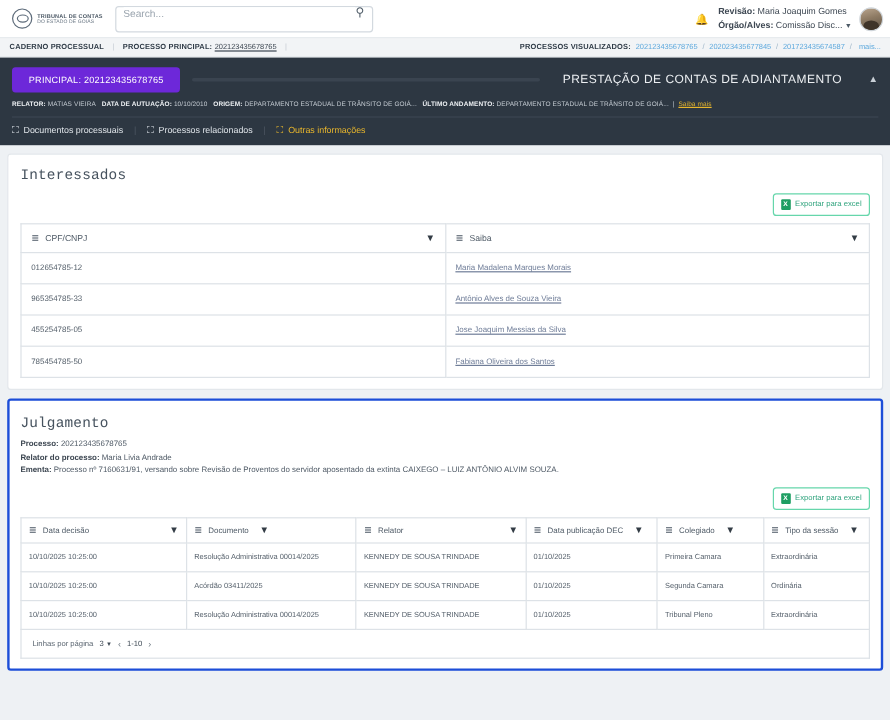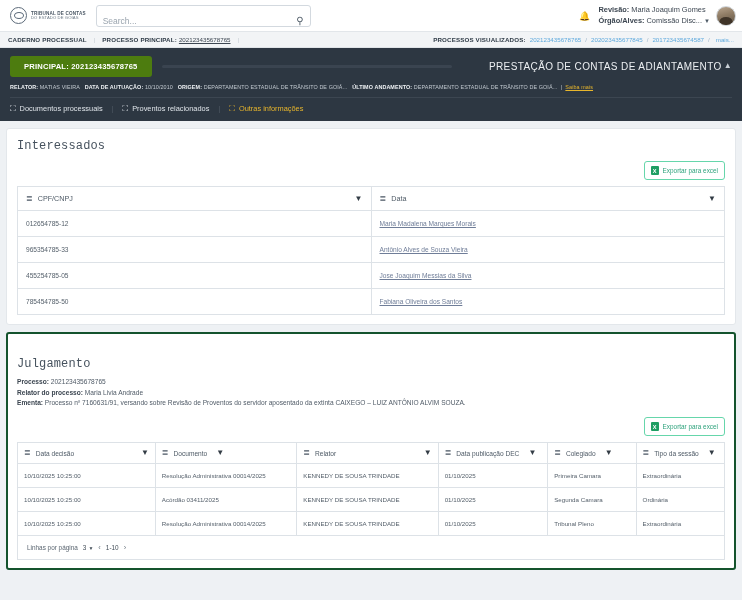--- a/index.html
+++ b/index.html
@@ -28,21 +28,21 @@
     content: ""; width: 8px; height: 5px; border-radius: 50%;
     border: 1.4px solid #5d6b7a;
   }
   .logo-text { line-height: 1.12; }
   .logo-text div:first-child { font-size: 4.6px; font-weight: bold; color: #4a5764; letter-spacing: .18px; }
   .logo-text div:last-child  { font-size: 4.2px; color: #6a7784; letter-spacing: .1px; }
 
   .search-wrap {
     flex: 0 0 215px; height: 22px; margin-left: 4px;
     border: 1px solid #d3d9df; border-radius: 3px;
-    display: flex; align-items: flex-end; padding: 0 6px;
+    display: flex; align-items: flex-start; padding: 0 6px;
     background: #fff;
   }
   .search-wrap input {
     border: none; outline: none; flex: 1;
     font-size: 8.5px; color: #55606b;
     font-family: "Liberation Sans", sans-serif;
   }
   .search-wrap input::placeholder { color: #9aa4ae; }
   .search-ico { color: #4d5a66; font-size: 10px; line-height: 1; }
 
@@ -78,31 +78,31 @@
   .proc-sep { color: #9fb6c8; }
   .mais-link { color: #5ea9dd; margin-left: 6px; }
 
   
   .dark {
     background: #2d3742; color: #e6e9ec;
     padding: 8px 10px 0 10px;
   }
   .dark-row1 { display: flex; align-items: center; }
   .pill-principal {
-    background: #4d7c0f; color: #fff;
-    font-size: 7.6px; font-weight: bold; letter-spacing: .2px;
+    background: #6d28d9; color: #fff;
+    font-size: 7.6px; font-weight: normal; letter-spacing: .2px;
     padding: 6px 14px; border-radius: 3px;
   }
   .dark-bar {
     flex: 1; height: 3px; background: #3a4450;
     margin: 0 10px; border-radius: 2px; max-width: 290px;
   }
   .dark-title {
     margin-left: auto; font-size: 10px; letter-spacing: .4px;
-    color: #eceff2; display: flex; align-items: flex-start; gap: 2px;
+    color: #eceff2; display: flex; align-items: flex-start; gap: 22px;
   }
   .chev-up { font-size: 8px; color: #c9d0d7; }
 
   .dark-meta {
     font-size: 5.4px; color: #c2c9d0; letter-spacing: .1px;
     padding: 7px 0 7px 0; white-space: nowrap; overflow: hidden;
   }
   .dark-meta b { color: #eef1f4; font-weight: bold; }
   .saiba { color: #e8b62c; text-decoration: underline; }
 
@@ -116,21 +116,21 @@
   .dtab .ext { font-size: 8px; line-height: 1; }
   .dtab-sep { color: #4e5863; padding-right: 9px; }
 
   
   .page { padding: 7px 6px 0 6px; }
   .card {
     background: #fff; border: 1px solid #e3e7eb; border-radius: 3px;
     padding: 10px 10px 9px 10px; margin-bottom: 7px;
   }
   .card.highlight {
-    border: 2px solid #14532d; padding: 23px 9px 8px 9px;
+    border: 2px solid #1d4ed8; padding: 12px 9px 8px 9px;
   }
   .card-title { font-size: 12px; color: #46525e; letter-spacing: .15px; font-family: Liberation Mono, monospace; }
 
   .export-row { display: flex; justify-content: flex-end; margin: 8px 0 6px 0; }
   .btn-export {
     display: inline-flex; align-items: center; gap: 4px;
     border: 1px solid #66d6ab; border-radius: 3px;
     background: #fff; color: #2fa37d;
     font-size: 6.4px; padding: 4px 6px;
     font-family: "Liberation Sans", sans-serif;
@@ -248,21 +248,21 @@
   </div>
 
   <div class="dark-tabs">
     <div class="dtab">
       <span class="ext">⛶</span>
       <span>Documentos processuais</span>
     </div>
     <span class="dtab-sep">|</span>
     <div class="dtab">
       <span class="ext">⛶</span>
-      <span>Proventos relacionados</span>
+      <span>Processos relacionados</span>
     </div>
     <span class="dtab-sep">|</span>
     <div class="dtab active">
       <span class="ext">⛶</span>
       <span>Outras informações</span>
     </div>
   </div>
 </div>
 
 <div class="page">
@@ -287,21 +287,21 @@
           <th>
             <div class="th-inner">
               <span class="sort-ico">≣</span>
               <span>CPF/CNPJ</span>
               <span class="funnel">▼</span>
             </div>
           </th>
           <th>
             <div class="th-inner">
               <span class="sort-ico">≣</span>
-              <span>Data</span>
+              <span>Saiba</span>
               <span class="funnel">▼</span>
             </div>
           </th>
         </tr>
       </thead>
       <tbody>
         <tr>
           <td>012654785-12</td>
           <td class="link"><a>Maria Madalena  Marques Morais</a></td>
         </tr>

